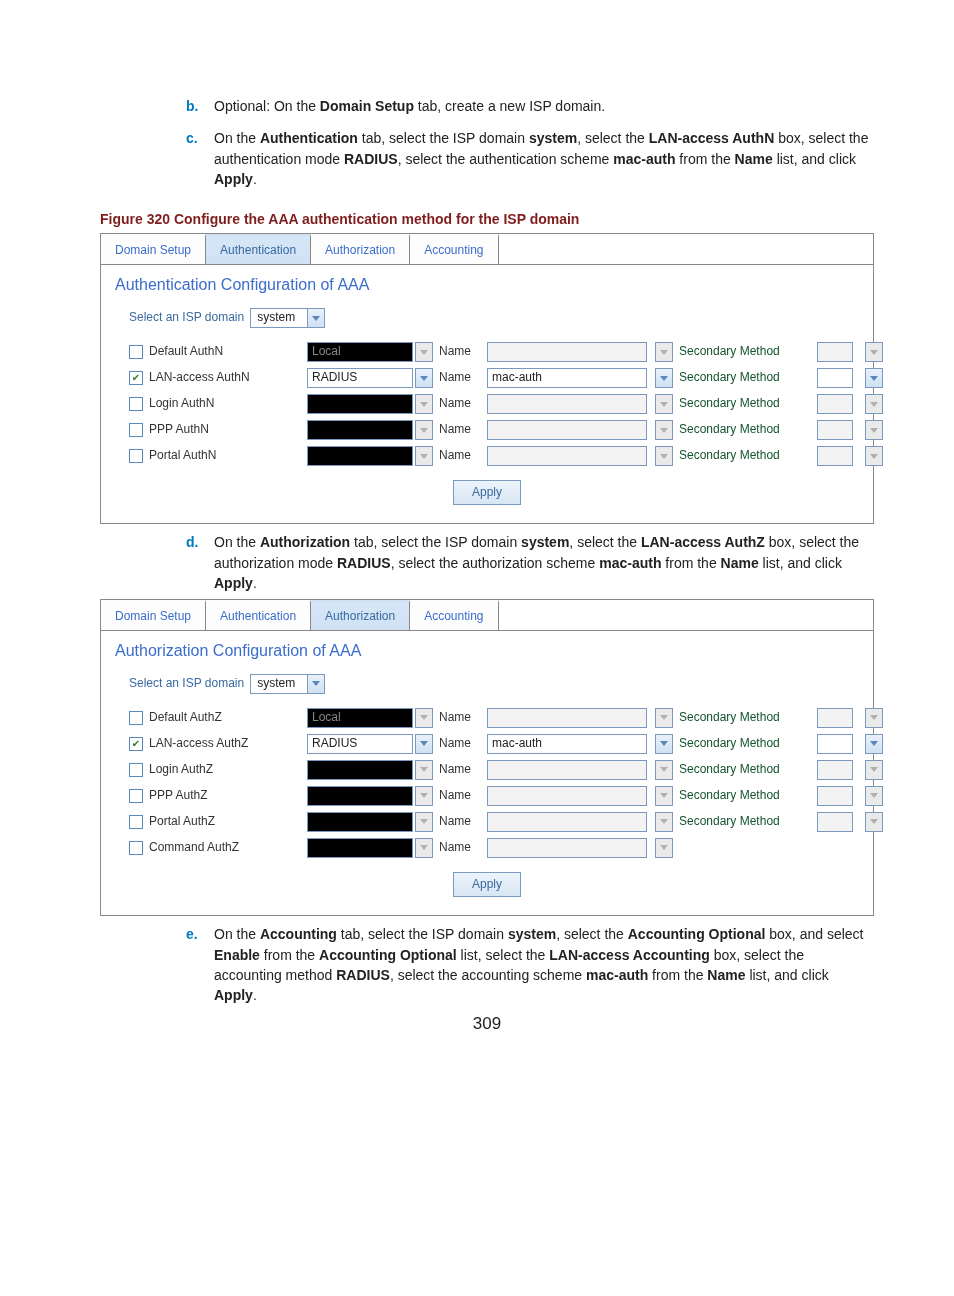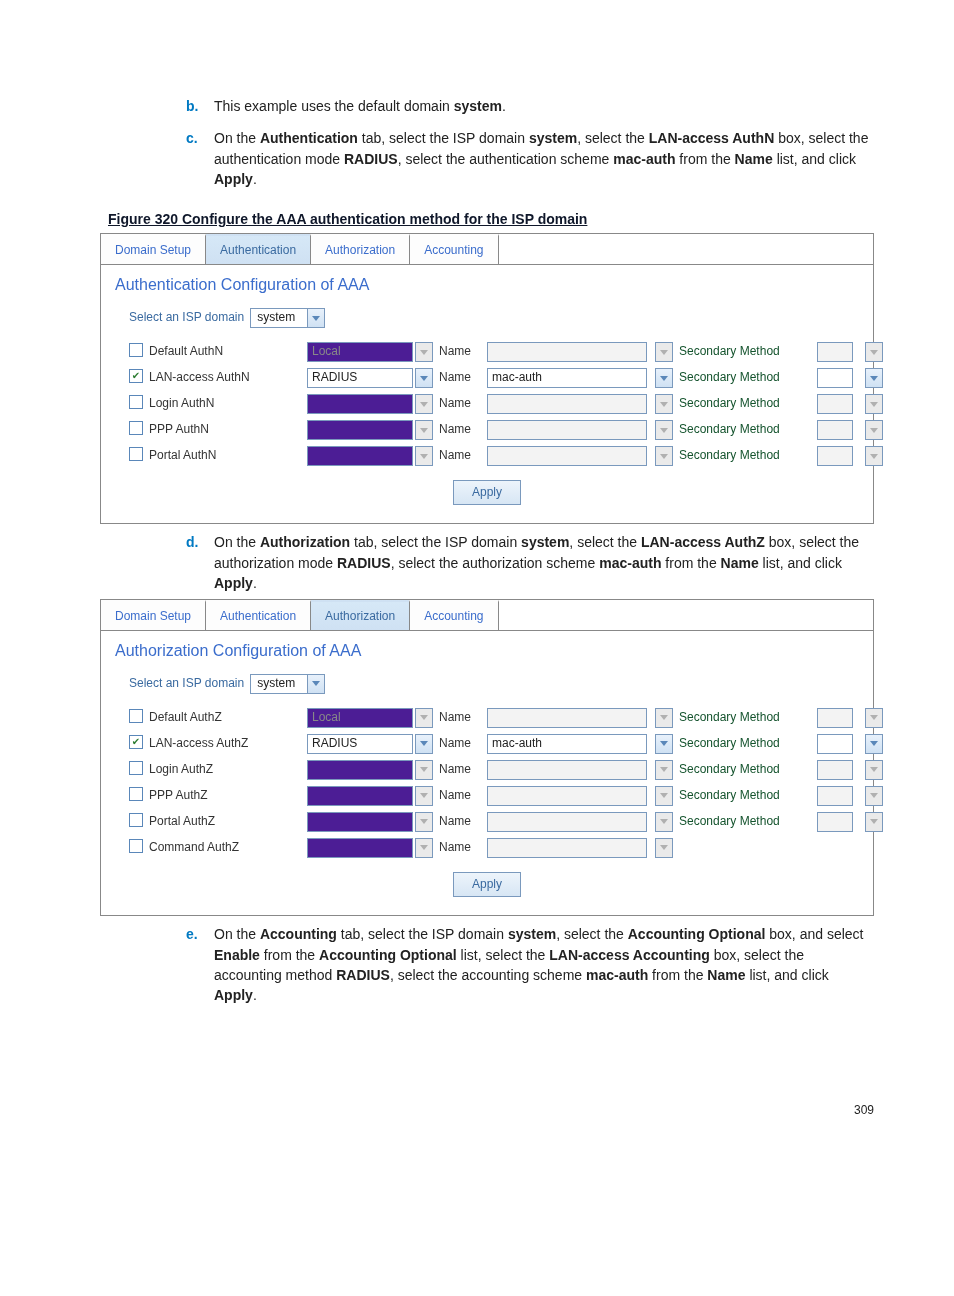--- a/index.html
+++ b/index.html
@@ -33,25 +33,24 @@
     flex: 0 0 28px;
     font-size: 14px;
   }
   ol.steps .body {
     flex: 1;
     font-size: 14px;
   }
   ol.steps .body p { margin: 0 0 6px 0; }
   .body strong { font-weight: bold; }
   .fig-caption {
-    color: #0f172a;
+    color: #7f1d1d;
     font-weight: bold;
     font-size: 14px;
-    margin: 14px 0 4px 8px;
-    text-decoration: underline;
+    margin: 14px 0 4px 0;
   }
   .panel {
     border: 1px solid #888;
     background: #fff;
     padding: 0;
     margin: 0 0 8px 0;
     font-size: 12px;
   }
   .tabs {
     display: flex;
@@ -116,21 +115,21 @@
     column-gap: 8px;
     align-items: center;
   }
   .cb {
     width: 12px; height: 12px;
     border: 1px solid #5a87b9;
     display: inline-flex; align-items:center; justify-content:center;
     background:#fff; font-size:10px; line-height:1;
     margin-right:6px; color:#2e7d32;
   }
-  .row-label { color:#333; display:flex; align-items:flex-start; }
+  .row-label { color:#333; display:flex; align-items:center; }
   .namecol { color:#333; }
   .secmeth { color:#14532d; }
   .input-like {
     border: 1px solid #7a99bd;
     height: 18px;
     width: 96px;
     padding: 0 4px;
     font-size: 12px;
     display:flex; align-items:center;
     background:#fff;
@@ -139,21 +138,21 @@
     border: 1px solid #7a99bd;
     width: 16px; height: 18px;
     display:flex;align-items:center;justify-content:center;
     background: linear-gradient(#e8f1fb, #cfe1f3);
   }
   .dropcell.disabled { background:#eaeaea; }
   .dropcell .chev2 {
     width:0;height:0;border-left:4px solid transparent;border-right:4px solid transparent;border-top:5px solid #5a87b9;
   }
   .dropcell.disabled .chev2 { border-top-color:#b0b0b0; }
-  .input-like.disabled{ background:#4c1d95; color:#888;}
+  .input-like.disabled{ background:#000000; color:#888;}
   .nameinput {
     border: 1px solid #7a99bd;
     height: 18px;
     width: 150px;
     padding: 0 4px;
     background:#fff;
     font-size:12px;
     display:flex;align-items:center;
   }
   .nameinput.disabled{background:#f3f3f3;}
@@ -166,33 +165,33 @@
     margin:14px 0 4px 0;
   }
   .btn{
     display:inline-block;
     border:1px solid #7a99bd;
     background:linear-gradient(#edf4fb,#d7e6f4);
     padding:3px 18px;
     color:#3a6aa0;
     font-size:12px;
   }
-  .pagenum { text-align:right; margin-top:90px; font-size:12px; }
+  .pagenum { text-align:center; font-size:17px; }
 </style>
 </head>
 <body>
 
 <div class="page">
 
 <ol class="steps">
   <li>
     <span class="marker">b.</span>
     <div class="body">
       <p>
-        <span>This example uses the default domain </span><strong>system</strong><span>.</span>
+        <span>Optional: On the </span><strong>Domain Setup</strong><span> tab, create a new ISP domain.</span>
       </p>
     </div>
   </li>
 
   <li>
     <span class="marker">c.</span>
     <div class="body">
       <p>
         <span>On the </span><strong>Authentication</strong><span> tab, select the ISP domain </span><strong>system</strong><span>, select the </span><strong>LAN-access AuthN</strong><span> box, select the authentication mode </span><strong>RADIUS</strong><span>, select the authentication scheme </span><strong>mac-auth</strong><span> from the </span><strong>Name</strong><span> list, and click </span><strong>Apply</strong><span>.</span>
       </p>

